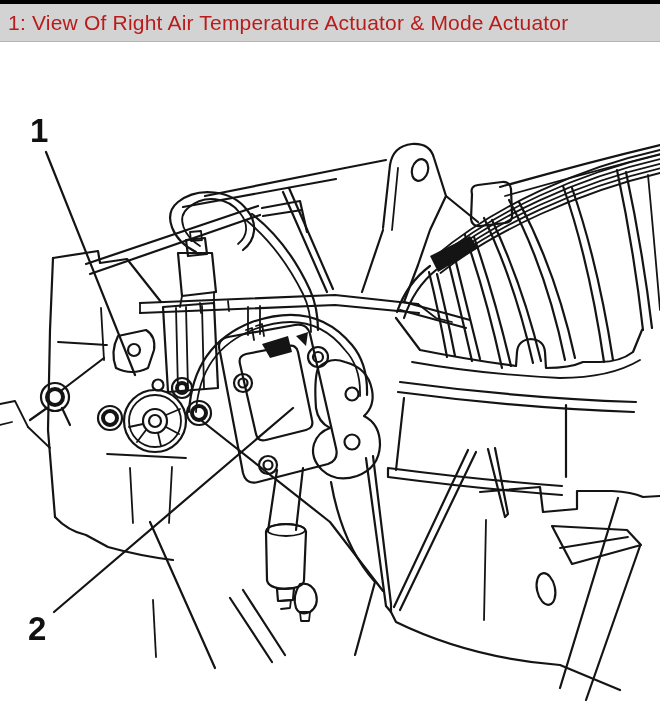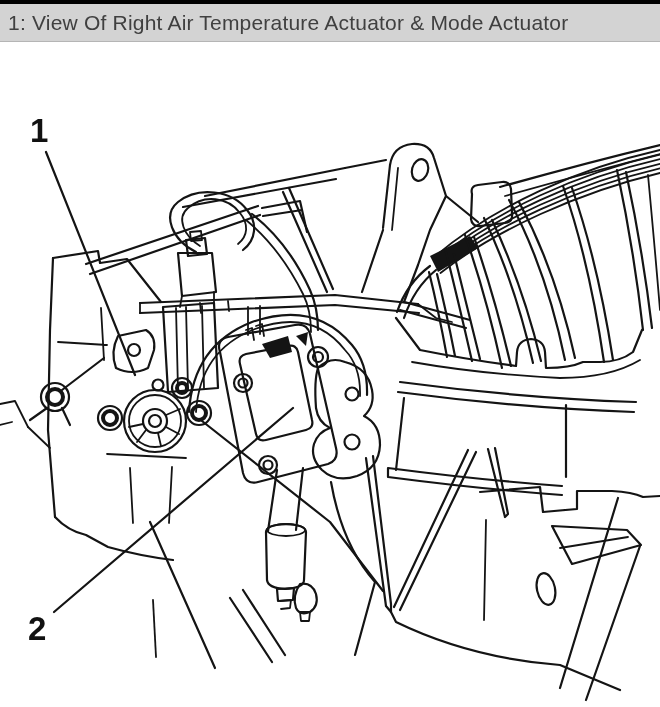--- a/index.html
+++ b/index.html
@@ -1,21 +1,21 @@
 <!DOCTYPE html>
 <html><head>
 <meta charset="utf-8">
 <style>
   html,body{margin:0;padding:0;background:#ffffff;width:660px;height:707px;overflow:hidden;
             font-family:"Liberation Sans", sans-serif;}
   .page{position:relative;width:660px;height:707px;background:#ffffff;}
   .top-rule{position:absolute;left:0;top:0;width:660px;height:4px;background:#000000;}
   .title-bar{position:absolute;left:0;top:4px;width:660px;height:37px;background:#d3d3d3;
              border-bottom:1px solid #b5b5b5;display:flex;align-items:center;}
-  .title-bar span{padding-left:8px;font-size:21px;color:#404040;letter-spacing:.2px;
+  .title-bar span{padding-left:8px;font-size:21px;color:#b91c1c;letter-spacing:.2px;
                   white-space:nowrap;}
   .figure-area{position:absolute;left:0;top:42px;width:660px;height:665px;background:#ffffff;}
   svg{display:block;}
   .ln{fill:none;stroke:#141414;stroke-width:2.2;stroke-linecap:round;stroke-linejoin:round;}
   .fine{stroke-width:1.8;}
   .thick{stroke-width:4;}
   .ink{fill:#141414;stroke:none;}
   .callout{font-family:"Liberation Sans",sans-serif;font-size:33px;font-weight:bold;fill:#111;}
 </style>
 </head>

